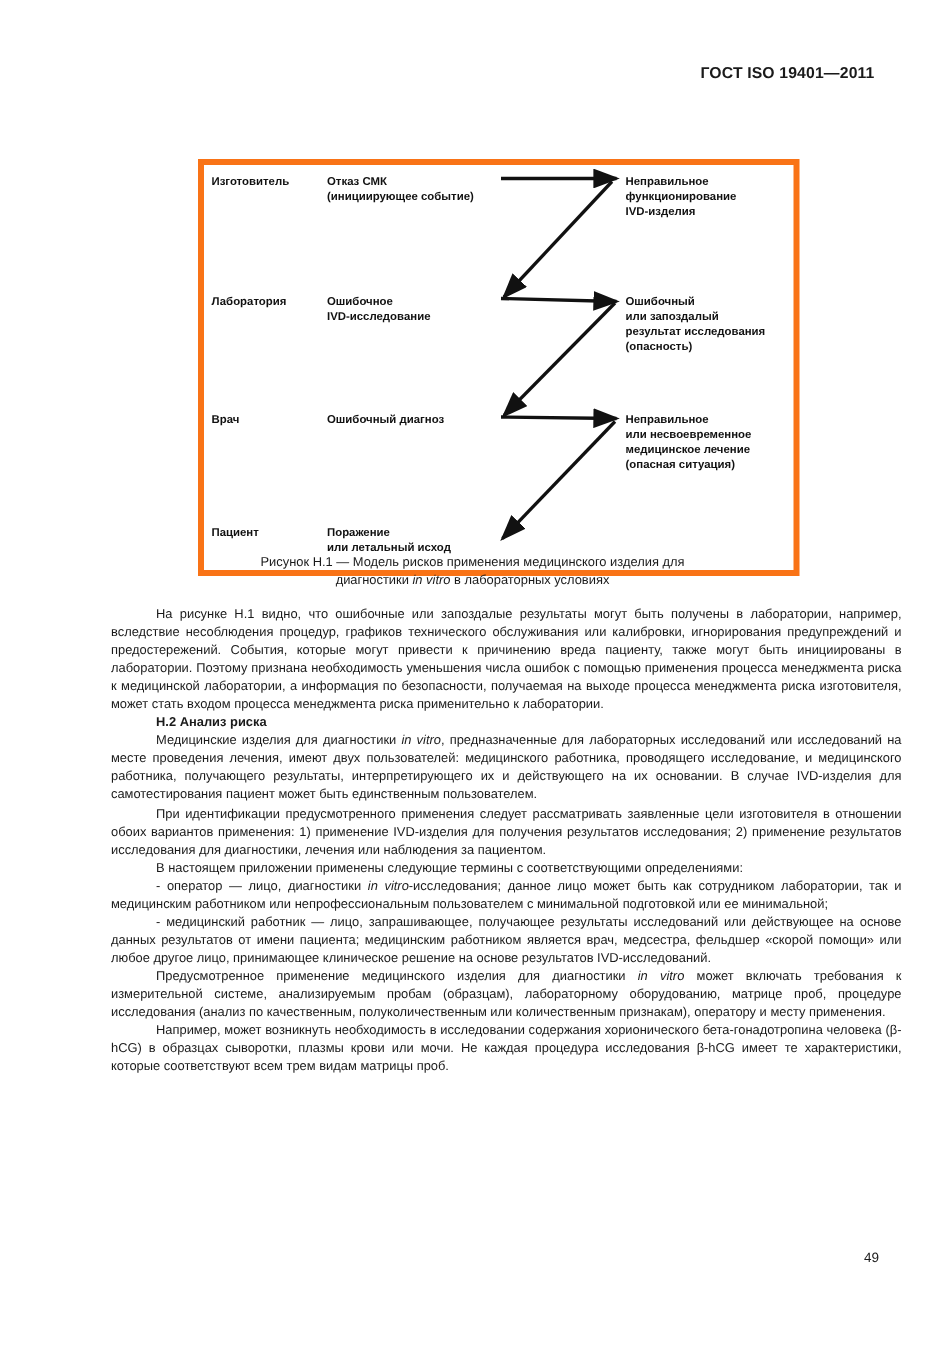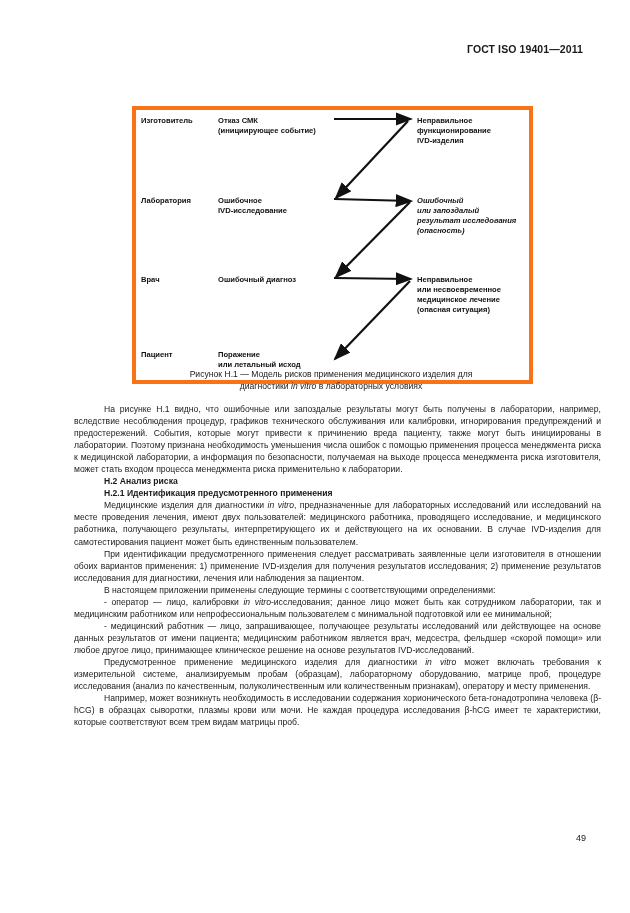--- a/index.html
+++ b/index.html
@@ -2,21 +2,21 @@
 <html><head>
 <meta charset="utf-8">
 <style>
   html, body { margin: 0; padding: 0; background: #ffffff; }
   body { width: 630px; height: 913px; position: relative; overflow: hidden;
          font-family: "Liberation Sans", sans-serif; color: #1a1a1a; }
   .header { position: absolute; top: 43px; right: 47px; font-size: 10.5px; font-weight: bold; letter-spacing: 0.1px; }
   .figure { position: absolute; left: 132px; top: 81px; width: 393px; height: 270px; border: 4px solid #f97316; margin-top: 25px; }
   .figure svg { position: absolute; left: -118px; top: -83px; }
   .fig-lbl { position: absolute; font-size: 7.6px; font-weight: bold; line-height: 10px; white-space: pre-line; color: #111; }
-  .caption { position: absolute; top: 368px; left: 116px; width: 430px; text-align: center; font-size: 8.6px; line-height: 12px; }
+  .caption { position: absolute; top: 368px; left: 100px; width: 430px; text-align: center; font-size: 8.6px; line-height: 12px; }
   .text { position: absolute; left: 58px; top: 403px; width: 527px; font-size: 8.6px; line-height: 12.05px; text-align: justify; margin-left: 16px; }
   .text p { margin: 0; text-indent: 30px; }
   .text p.h { font-weight: bold; text-indent: 30px; }
   .text p.li { text-indent: 30px; }
   .page-num { position: absolute; top: 833px; right: 44px; font-size: 9px; text-align: center; }
   i { font-style: italic; }
 </style>
 </head>
 <body>
 
@@ -42,21 +42,21 @@
   <div class="fig-lbl" style="left:5px;top:6px;">Изготовитель</div>
   <div class="fig-lbl" style="left:82px;top:6px;">Отказ СМК
 (инициирующее событие)</div>
   <div class="fig-lbl" style="left:281px;top:6px;">Неправильное
 функционирование
 IVD-изделия</div>
 
   <div class="fig-lbl" style="left:5px;top:86px;">Лаборатория</div>
   <div class="fig-lbl" style="left:82px;top:86px;">Ошибочное
 IVD-исследование</div>
-  <div class="fig-lbl" style="left:281px;top:86px;font-style:italic;">Ошибочный
+  <div class="fig-lbl" style="left:281px;top:86px;">Ошибочный
 или запоздалый
 результат исследования
 (опасность)</div>
 
   <div class="fig-lbl" style="left:5px;top:165px;">Врач</div>
   <div class="fig-lbl" style="left:82px;top:165px;">Ошибочный диагноз</div>
   <div class="fig-lbl" style="left:281px;top:165px;">Неправильное
 или несвоевременное
 медицинское лечение
 (опасная ситуация)</div>
@@ -67,23 +67,22 @@
 </div>
 
 <div class="caption">
   <div>Рисунок Н.1 — Модель рисков применения медицинского изделия для</div>
   <div><span>диагностики </span><i>in vitro</i><span> в лабораторных условиях</span></div>
 </div>
 
 <div class="text">
   <p>На рисунке Н.1 видно, что ошибочные или запоздалые результаты могут быть получены в лаборатории, например, вследствие несоблюдения процедур, графиков технического обслуживания или калибровки, игнорирования предупреждений и предостережений. События, которые могут привести к причинению вреда пациенту, также могут быть инициированы в лаборатории. Поэтому признана необходимость уменьшения числа ошибок с помощью применения процесса менеджмента риска к медицинской лаборатории, а информация по безопасности, получаемая на выходе процесса менеджмента риска изготовителя, может стать входом процесса менеджмента риска применительно к лаборатории.</p>
   <p class="h">Н.2 Анализ риска</p>
-  <p class="h">Н.2.1 Идентификация предусмотренного применения</p>
   <p><span>Медицинские изделия для диагностики </span><i>in vitro</i><span>, предназначенные для лабораторных исследований или исследований на месте проведения лечения, имеют двух пользователей: медицинского работника, проводящего исследование, и медицинского работника, получающего результаты, интерпретирующего их и действующего на их основании. В случае IVD-изделия для самотестирования  пациент может быть единственным пользователем.</span></p>
   <p>При идентификации предусмотренного применения следует рассматривать заявленные цели изготовителя в отношении обоих вариантов применения:  1) применение IVD-изделия для получения результатов исследования; 2) применение результатов исследования для диагностики, лечения или наблюдения за пациентом.</p>
   <p>В настоящем приложении применены следующие термины с соответствующими определениями:</p>
-  <p class="li"><span>- оператор — лицо, калибровки </span><i>in vitro</i><span>-исследования; данное лицо может быть как сотрудником лаборатории, так и медицинским работником или непрофессиональным пользователем с минимальной подготовкой или ее минимальной;</span></p>
+  <p class="li"><span>- оператор — лицо, диагностики </span><i>in vitro</i><span>-исследования; данное лицо может быть как сотрудником лаборатории, так и медицинским работником или непрофессиональным пользователем с минимальной подготовкой или ее минимальной;</span></p>
   <p class="li">- медицинский работник — лицо, запрашивающее, получающее результаты исследований или действующее на основе данных результатов от имени пациента; медицинским работником является врач, медсестра, фельдшер «скорой помощи» или любое другое лицо, принимающее клиническое решение на основе результатов IVD-исследований.</p>
   <p><span>Предусмотренное применение медицинского изделия для диагностики </span><i>in vitro</i><span> может включать требования к измерительной системе, анализируемым пробам (образцам), лабораторному оборудованию, матрице проб, процедуре исследования (анализ по качественным, полуколичественным или количественным признакам), оператору и месту применения.</span></p>
   <p>Например,  может возникнуть необходимость в исследовании содержания хорионического бета-гонадотропина человека (β-hCG) в образцах сыворотки, плазмы крови или мочи.  Не  каждая  процедура  исследования β-hCG имеет те характеристики, которые соответствуют всем трем видам матрицы проб.</p>
 </div>
 
 <div class="page-num">49</div>
 
 </body></html>

